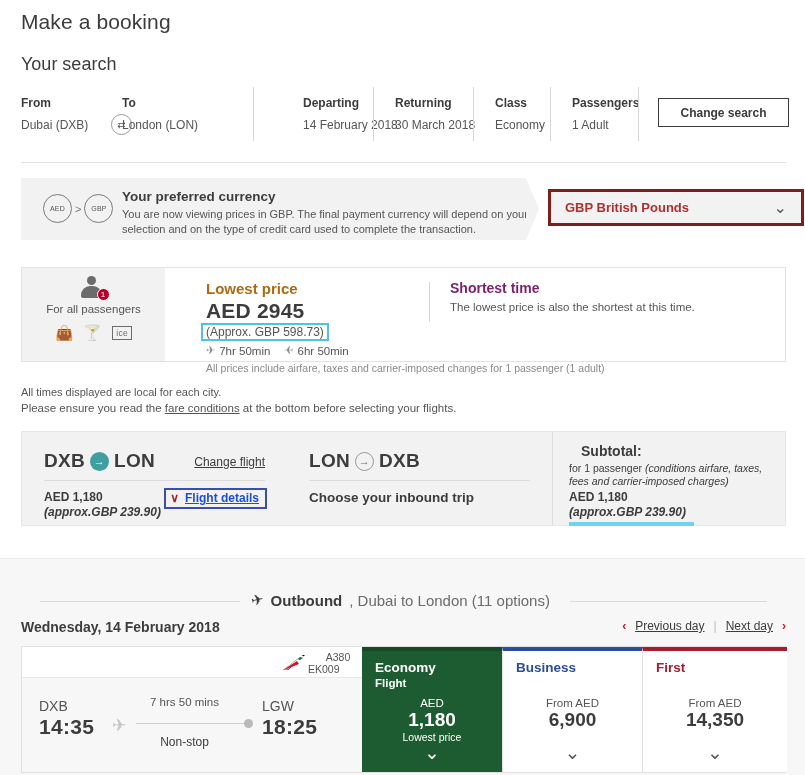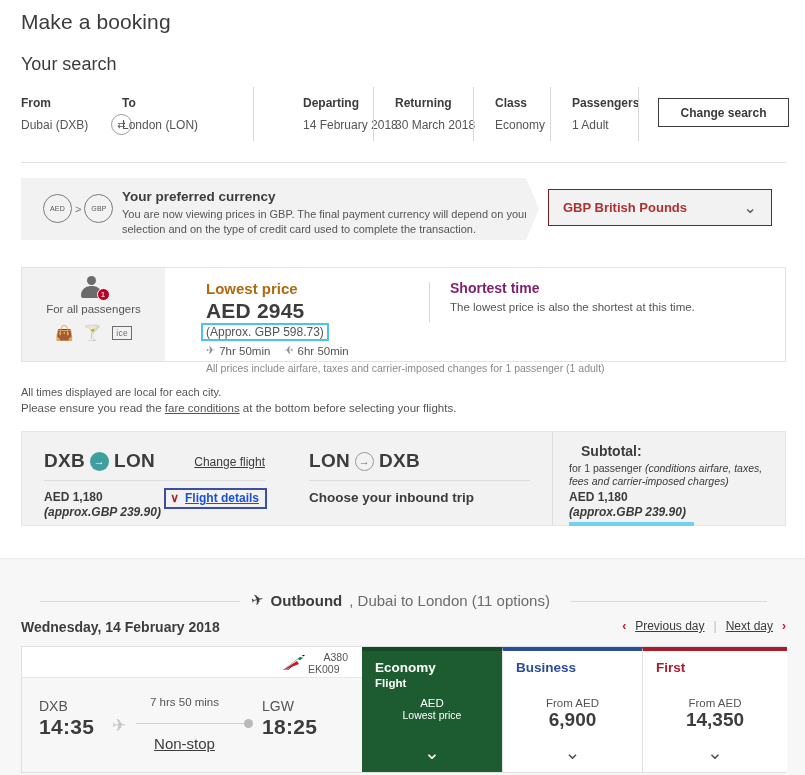--- a/index.html
+++ b/index.html
@@ -56,22 +56,22 @@
     width:29px;height:29px;border-radius:50%;border:1px solid #7a7a7a;
     display:flex;align-items:center;justify-content:center;
     font-size:7px;color:#555;letter-spacing:.2px;
   }
   .cur-gt { font-size:11px;color:#777; }
   .cur-txt { position:absolute; left:101px; top:11px; width:412px; }
   .cur-title { font-size:13.5px; font-weight:bold; color:#3c3c3c; }
   .cur-desc { font-size:11px; color:#555; line-height:14.5px; margin-top:3px; }
 
   .cur-select {
-    position:absolute; left:548px; top:189px; width:224px; height:37px;
-    background:#f2f2f2; border:1px solid #7f1d1d;
+    position:absolute; left:548px; top:189px; width:256px; height:37px;
+    background:#f2f2f2; border:3px solid #7f1d1d;
     display:flex; align-items:center; padding:0 14px; cursor:pointer;justify-content:flex-end;
   }
   .cur-select .cs-label { flex:1; font-size:13px; color:#b03030; font-weight:bold; }
   .cs-chev { font-size:16px; color:#5a5a5a; }
 
   
   .lp-wrap { position:absolute; left:21px; top:267px; width:765px; height:95px; border:1px solid #e3e3e3; background:#fff; }
   .lp-left {
     position:absolute; left:0; top:0; width:143px; height:93px; background:#f2f2f2;
     display:flex; flex-direction:column; align-items:center; padding-top:8px;
@@ -164,36 +164,36 @@
   .daynav { position:absolute; right:19px; top:60px; display:flex; align-items:center; gap:9px; font-size:12px; color:#c8102e; }
   .daynav .lk { text-decoration:underline; cursor:pointer; color:#3c3c3c; }
   .daynav .sep { color:#bbb; }
   .daynav .car { color:#c8102e; font-weight:bold; }
 
   
   .card { position:absolute; left:21px; top:87px; width:765px; height:127px; background:#fff; border:1px solid #e0e0e0; }
   .card-left { position:absolute; left:0; top:0; width:340px; height:125px; }
   .card-top { position:absolute; left:0; top:0; width:340px; height:31px; border-bottom:1px solid #e8e8e8; }
   .emir-tail { position:absolute; right:57px; top:7px; width:22px; height:17px; }
-  .ac-type { position:absolute; right:14px; top:4px; font-size:10.5px; color:#555; text-align:right; width:40px; }
+  .ac-type { position:absolute; right:4px; top:4px; font-size:10.5px; color:#555; text-align:center; width:40px; }
   .ac-num  { position:absolute; right:14px; top:16px; font-size:10.5px; color:#555; text-align:left; width:40px; }
 
   .card-body { position:absolute; left:0; top:31px; width:340px; height:94px; background:#f7f7f7; }
   .ap { position:absolute; }
   .ap .code { font-size:14px; color:#555; }
   .ap .time { font-size:21px; font-weight:bold; color:#3c3c3c; margin-top:1px; letter-spacing:.3px; }
   .ap.dep { left:17px; top:20px; }
   .ap.arr { left:240px; top:20px; }
   .mid { position:absolute; left:90px; top:18px; width:145px; text-align:center; }
   .mid .dur { font-size:11.5px; color:#555; }
   .mid .line-wrap { position:relative; height:18px; margin-top:7px; }
   .mid .track { position:absolute; left:24px; right:8px; top:8px; height:1px; background:#cfcfcf; }
   .mid .dot { position:absolute; right:4px; top:4px; width:9px;height:9px;border-radius:50%;background:#b9b9b9; }
   .mid .pln { position:absolute; left:0; top:0; font-size:17px; color:#c5c5c5; }
-  .mid .stops { font-size:15px; color:#3c3c3c; text-decoration:underline; margin-top:2px; cursor:pointer; }
+  .mid .stops { font-size:12px; color:#3c3c3c; margin-top:2px; cursor:pointer; }
 
   .fare-col { position:absolute; top:0; height:125px; cursor:pointer; }
   .fare-col.eco { left:340px; width:140px; background:#1d5c30; border-top:4px solid #174926; }
   .fare-col.bus { left:480px; width:140px; background:#fff; border-left:1px solid #e0e0e0; border-top:4px solid #2c4d9b; }
   .fare-col.fir { left:620px; width:145px; background:#fff; border-left:1px solid #e0e0e0; border-top:4px solid #a81c2c; }
   .fc-name { position:absolute; left:13px; top:9px; font-size:13.5px; font-weight:bold; }
   .fc-sub  { position:absolute; left:13px; top:26px; font-size:11.5px; font-weight:bold; color:#fff; }
   .eco .fc-name { color:#fff; }
   .bus .fc-name { color:#2c4d9b; }
   .fir .fc-name { color:#a81c2c; }
@@ -405,20 +405,21 @@
             <div class="time">18:25</div>
           </div>
         </div>
       </div>
 
       <div class="fare-col eco">
         <div class="fc-name">Economy</div>
         <div class="fc-sub">Flight</div>
         <div class="fc-price">
           <div class="fc-cur">AED</div>
+          <div class="fc-amt">1,180</div>
           <div class="fc-tag">Lowest price</div>
         </div>
         <div class="fc-chev">⌄</div>
       </div>
 
       <div class="fare-col bus">
         <div class="fc-name">Business</div>
         <div class="fc-price">
           <div class="fc-cur">From AED</div>
           <div class="fc-amt">6,900</div>

